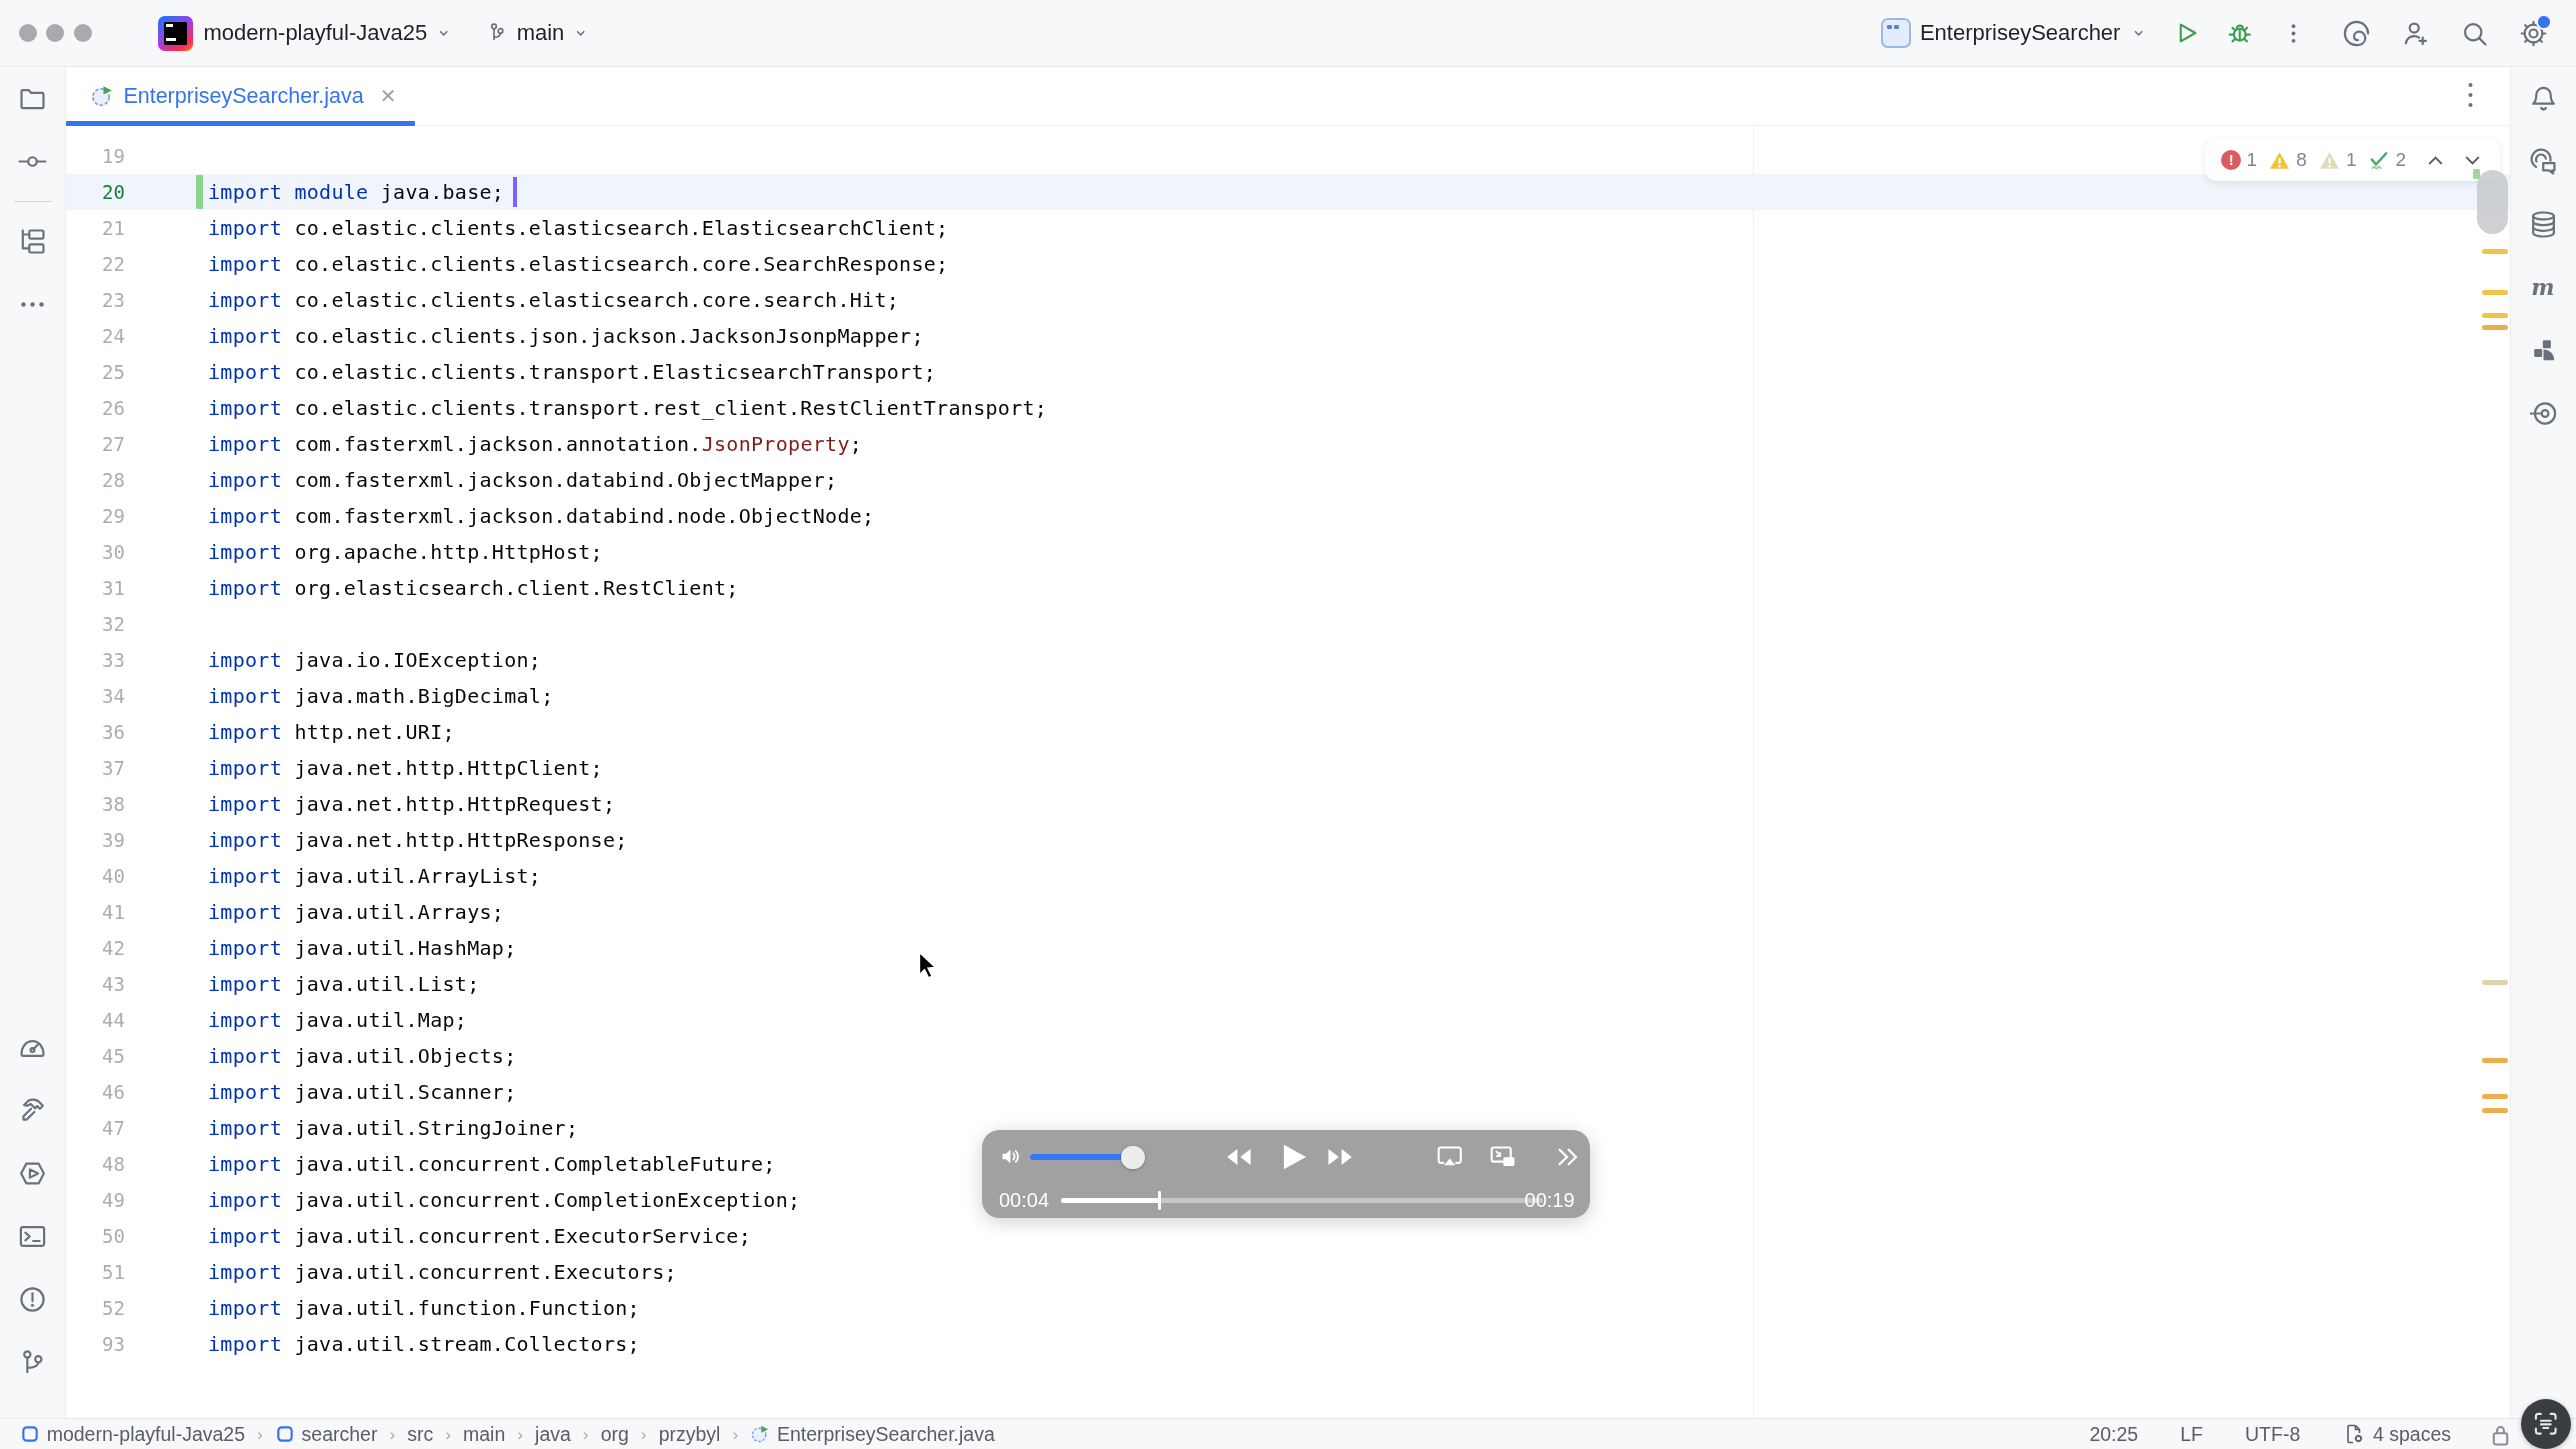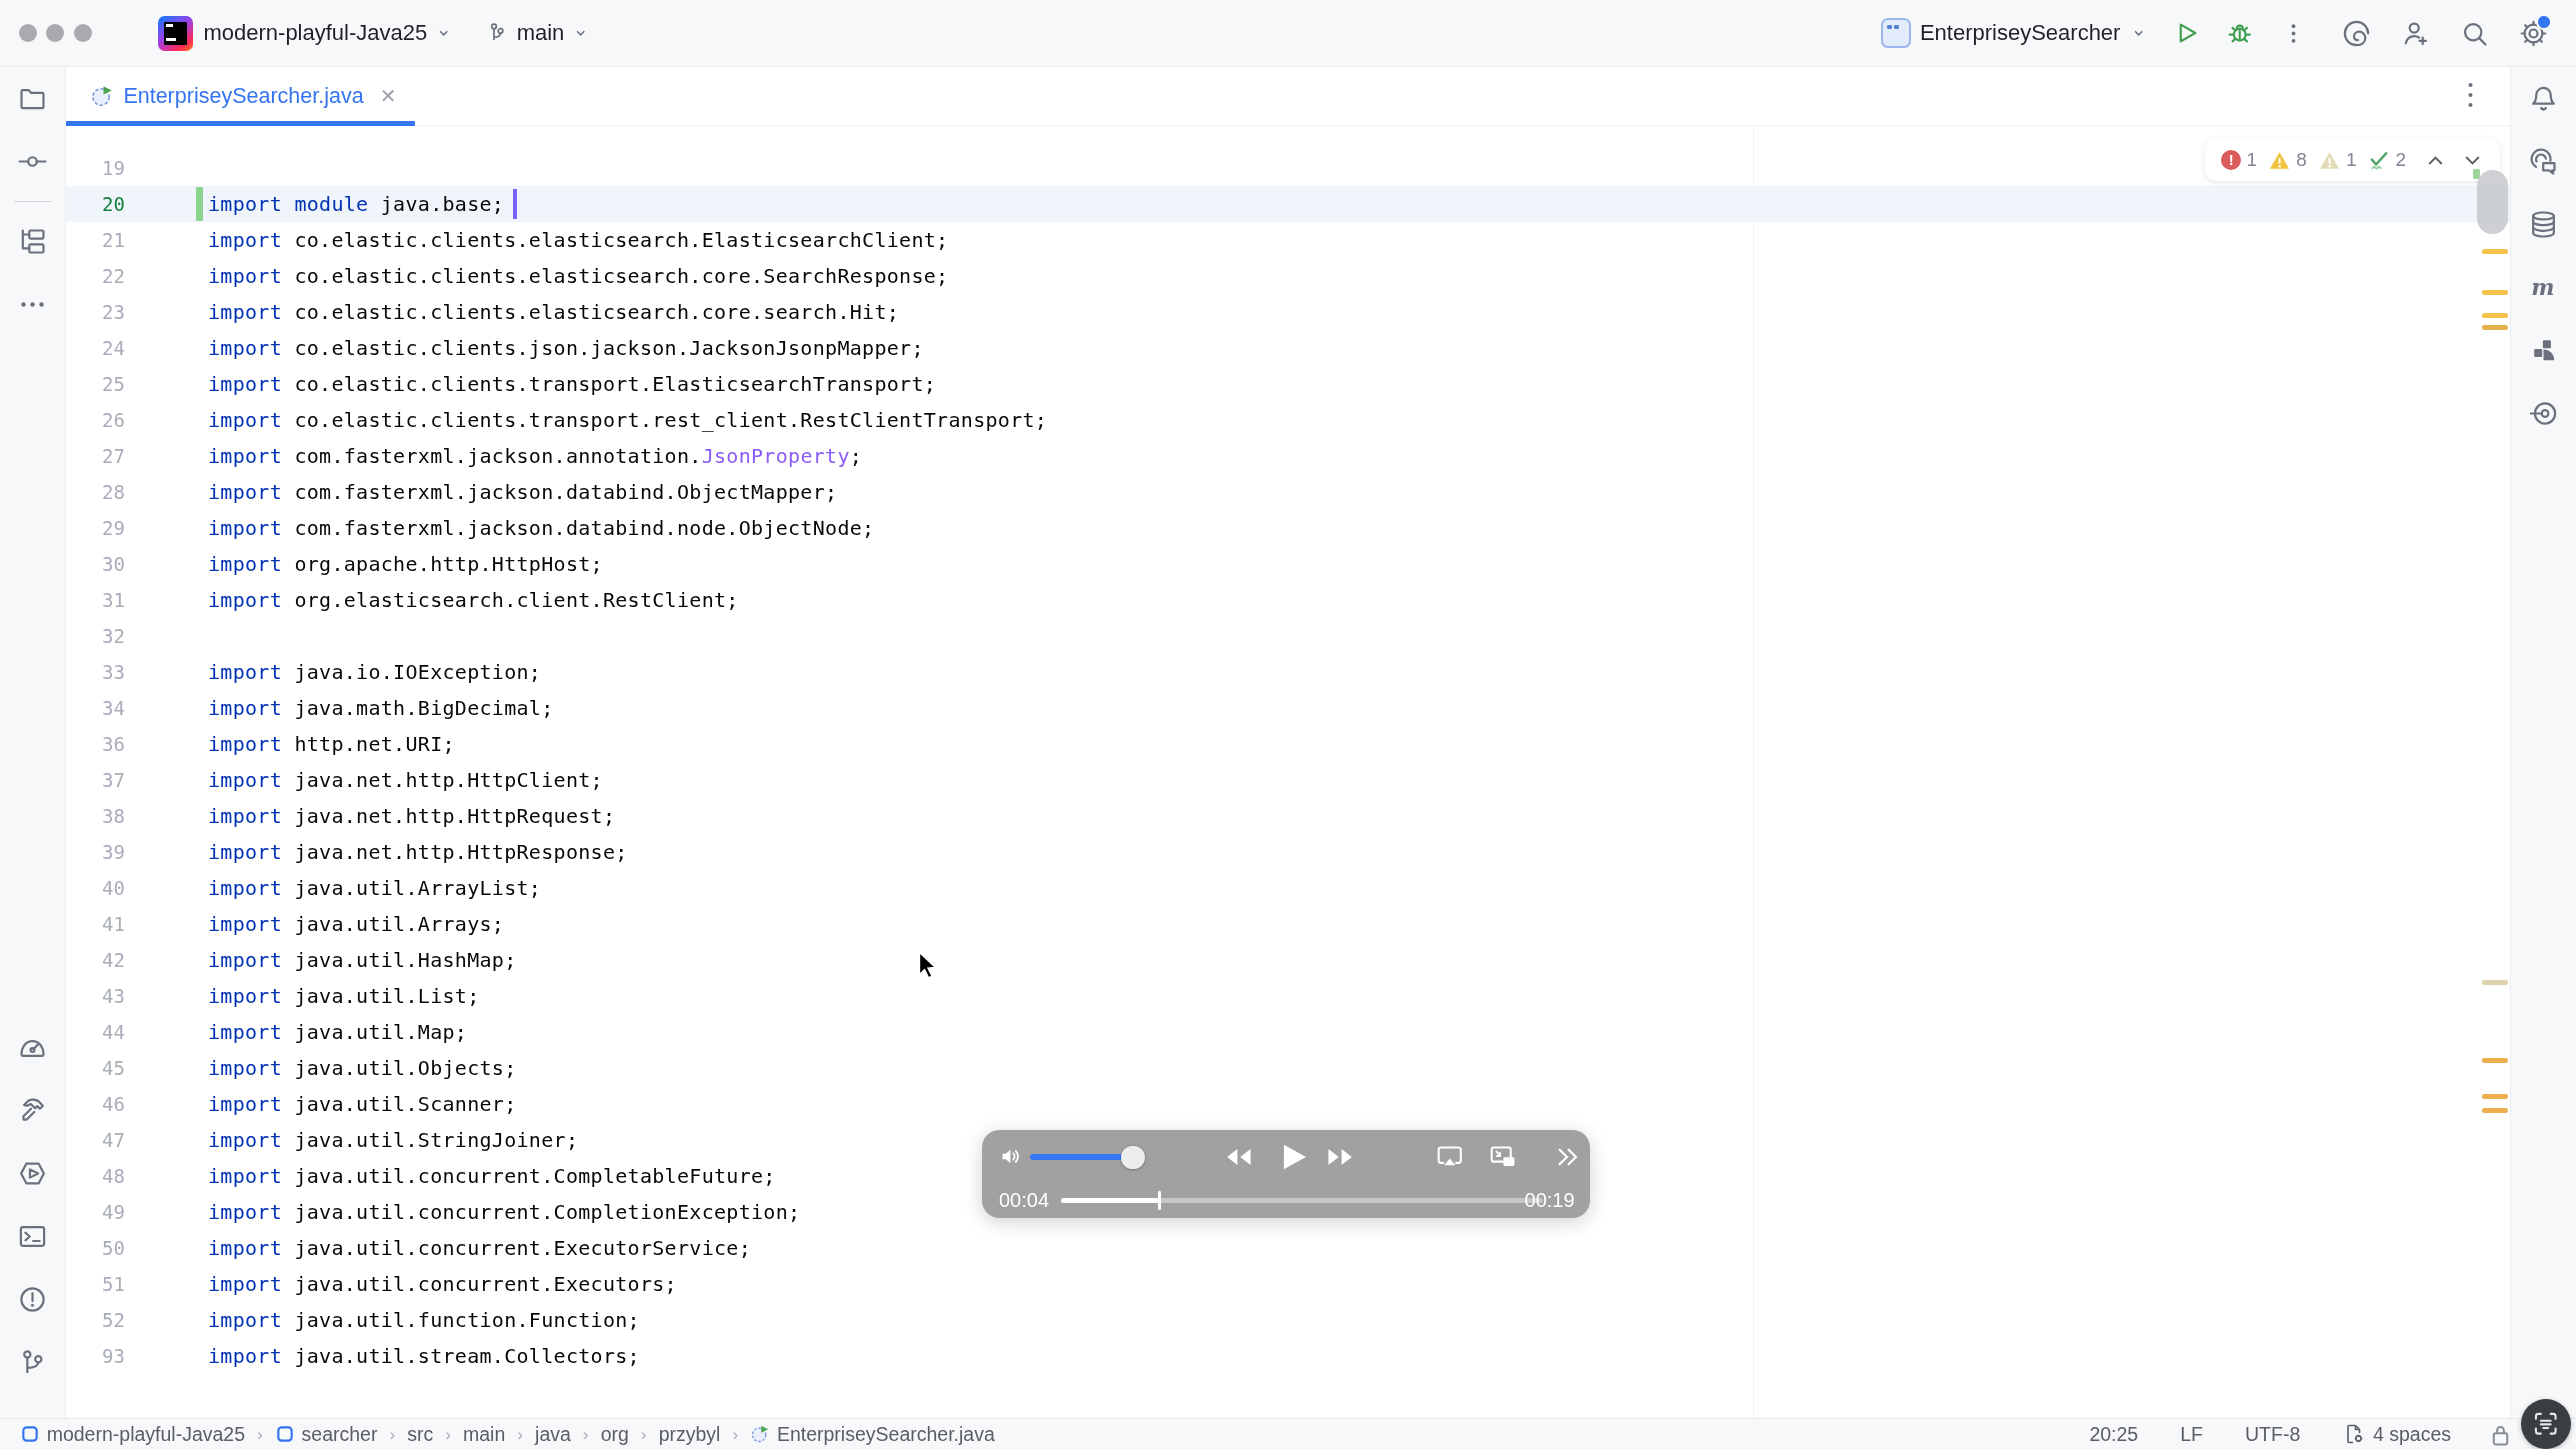--- a/index.html
+++ b/index.html
@@ -36,29 +36,29 @@
   
   .tabbar{position:absolute;left:66px;top:67px;width:2445px;height:59px;background:#fff;
           border-bottom:1.3px solid #f0f1f3;box-sizing:border-box;display:flex;align-items:center;}
   .tab{display:flex;align-items:center;gap:9.4px;height:58px;padding:0 19px 0 24px;position:relative;}
   .tab .label{font-size:21.5px;color:#3574f0;}
   .tab .close{font-size:20px;color:#9row3a0a6;color:#9aa0a6;margin-left:6.7px;}
   .tab .underline{position:absolute;left:0;bottom:-1.3px;height:5.4px;width:100%;background:#3574f0;border-radius:0.7px;}
   .tab-kebab{position:absolute;right:27px;top:9.4px;color:#6c707e;}
   
   .editor{position:absolute;left:66px;top:126px;width:2445px;height:1292px;background:#fff;overflow:hidden;}
-  .lines{position:absolute;left:0;top:24px;width:100%;}
+  .lines{position:absolute;left:0;top:12px;width:100%;}
   .row{display:flex;height:36px;align-items:center;position:relative;width:100%;}
   .row .ln{width:59px;text-align:right;font-family:"DejaVu Sans Mono",monospace;font-size:19px;color:#a9adb8;flex:none;}
   .row .code{margin-left:83px;font-family:"DejaVu Sans Mono",monospace;font-size:20px;letter-spacing:0.3px;white-space:pre;}
   .row.current{background:#f0f5fc;}
   .row.current .ln{color:#15803d;}
   .c-kw{color:#0033b3;}
   .c-pl{color:#080808;}
-  .c-ann{color:#8b5cf6;}
+  .c-ann{color:#7f1d1d;}
   .changebar{position:absolute;left:130px;top:1.3px;width:6.7px;height:34px;background:#8dd48e;border-radius:1.3px;}
   .caret{position:absolute;left:447px;top:3.4px;width:4px;height:29.5px;background:#7b61ff;}
   .margin-guide{position:absolute;left:1687px;top:0;width:1.3px;height:100%;background:#eef0f2;}
   
   .inspections{position:absolute;top:13.4px;right:10.7px;height:42px;background:#fff;border-radius:12px;
                display:flex;align-items:center;gap:10.7px;padding:0 16px;box-shadow:0 1.3px 6.7px rgba(30,40,60,.10);}
   .insp{display:flex;align-items:center;gap:5.4px;font-size:19px;color:#818594;}
   .insp .glyph{width:23px;height:23px;display:flex;align-items:center;justify-content:center;}
   .err-c{width:20px;height:20px;border-radius:50%;background:#db5c5c;color:#fff;font-size:14.8px;font-weight:700;
          display:flex;align-items:center;justify-content:center;}

